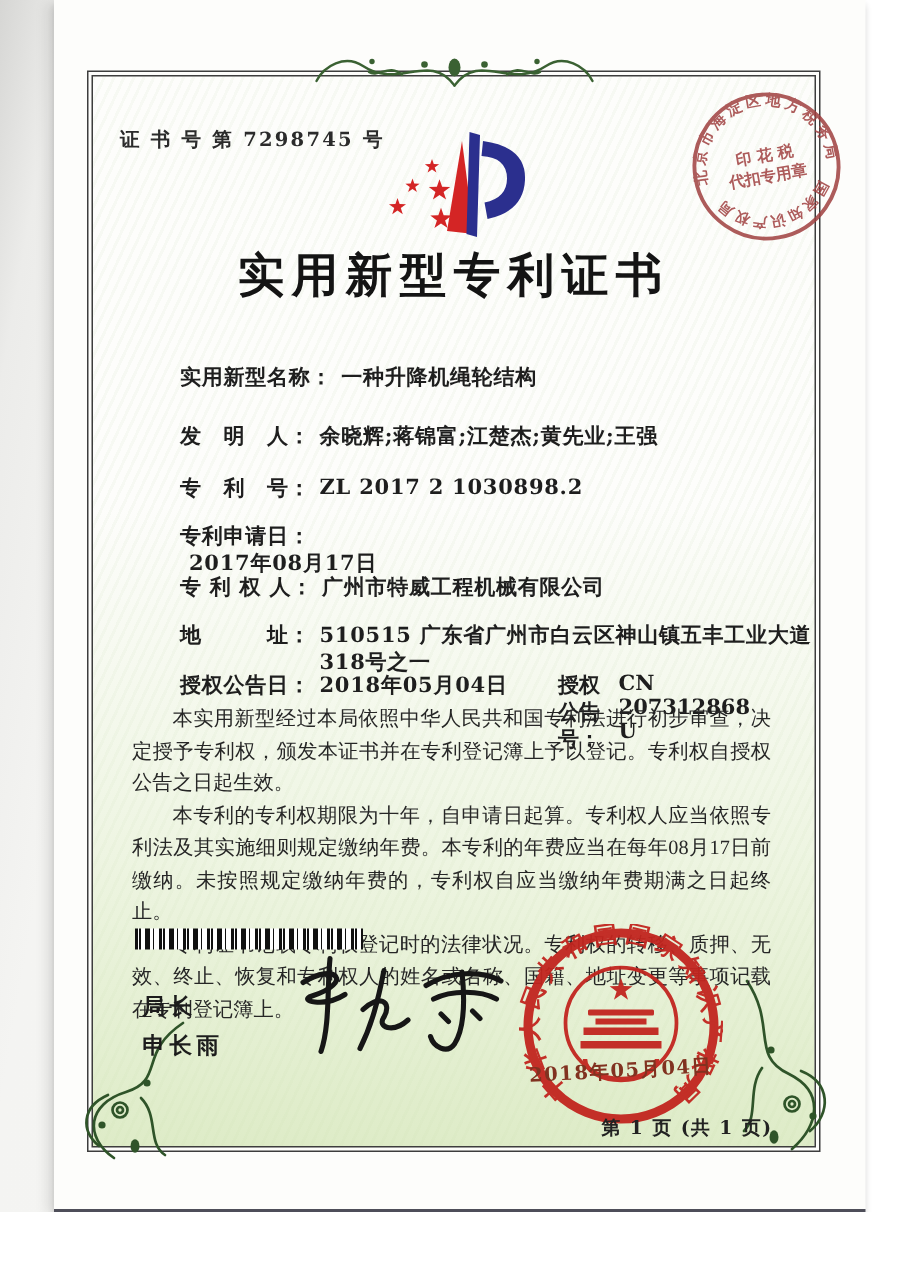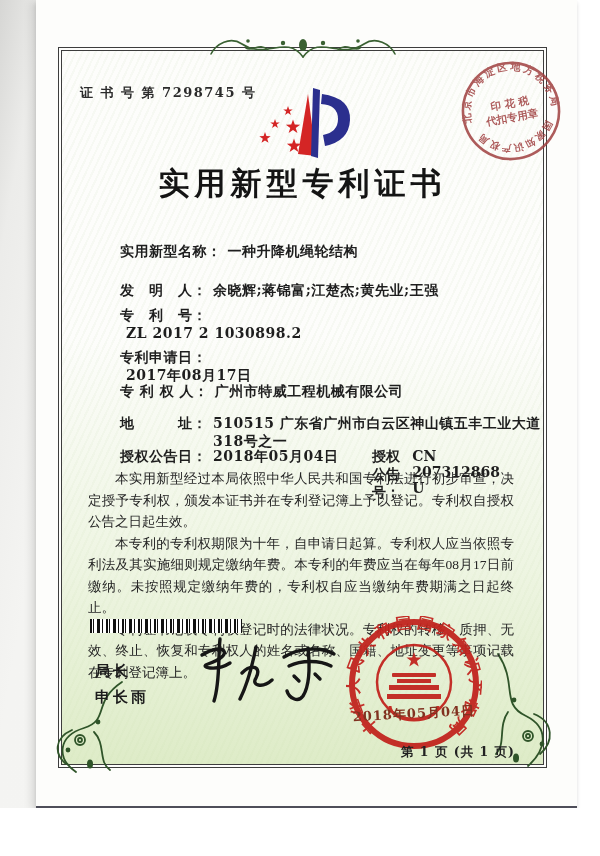--- a/index.html
+++ b/index.html
@@ -18,21 +18,21 @@
                     repeating-linear-gradient(115deg,rgba(130,175,95,0.05) 0 2px,rgba(0,0,0,0) 2px 6px);}
   .cert-no{position:absolute;left:80px;top:84px;font-size:13px;font-weight:600;
            letter-spacing:1.5px;color:#2b2b2b;}
   .logo{position:absolute;left:252px;top:80px;width:100px;height:82px;}
   .title{position:absolute;left:58px;top:163px;width:489px;text-align:center;
          font-size:31px;font-weight:700;letter-spacing:5px;color:#141414;}
   .field{position:absolute;left:88px;font-size:14px;font-weight:600;color:#1e1e1e;
          letter-spacing:0.5px;display:flex;margin-left:32px;}
   .field .lab{white-space:nowrap;flex:none;}
   .field .val{padding-left:6px;}
-  .f-name{top:243px;} .f-inv{top:282px;} .f-pno{top:307px;flex-direction:column;} .f-fdate{top:349px;flex-direction:column;}
+  .f-name{top:243px;} .f-inv{top:282px;} .f-pno{top:317px;} .f-fdate{top:349px;flex-direction:column;}
   .f-patentee{top:383px;} .f-addr{top:415px;width:434px;} .f-grant{top:448px;}
   .grant-no{position:absolute;left:350px;top:448px;font-size:14px;font-weight:600;color:#1e1e1e;display:flex;margin-left:22px;}
   .body-text{position:absolute;left:88px;top:468px;width:426px;color:#262626;}
   .body-text p{margin:0;font-size:13.5px;line-height:21.5px;text-indent:2em;text-align:justify;font-family:Liberation Serif, serif;}
   .barcode{position:absolute;left:90px;top:619px;width:152px;height:14px;
            background:repeating-linear-gradient(90deg,#101010 0 2px,#fff 2px 3px,#101010 3px 4px,#fff 4px 7px,#101010 7px 10px,#fff 10px 12px,#101010 12px 13px,#fff 13px 16px);}
   .director{position:absolute;left:95px;top:658px;font-size:15px;font-weight:700;
             letter-spacing:3px;color:#1c1c1c;line-height:26px;}
   .signature{position:absolute;left:188px;top:633px;width:165px;height:82px;}
   .office-seal{position:absolute;left:346px;top:616px;width:136px;height:136px;opacity:0.95;}

